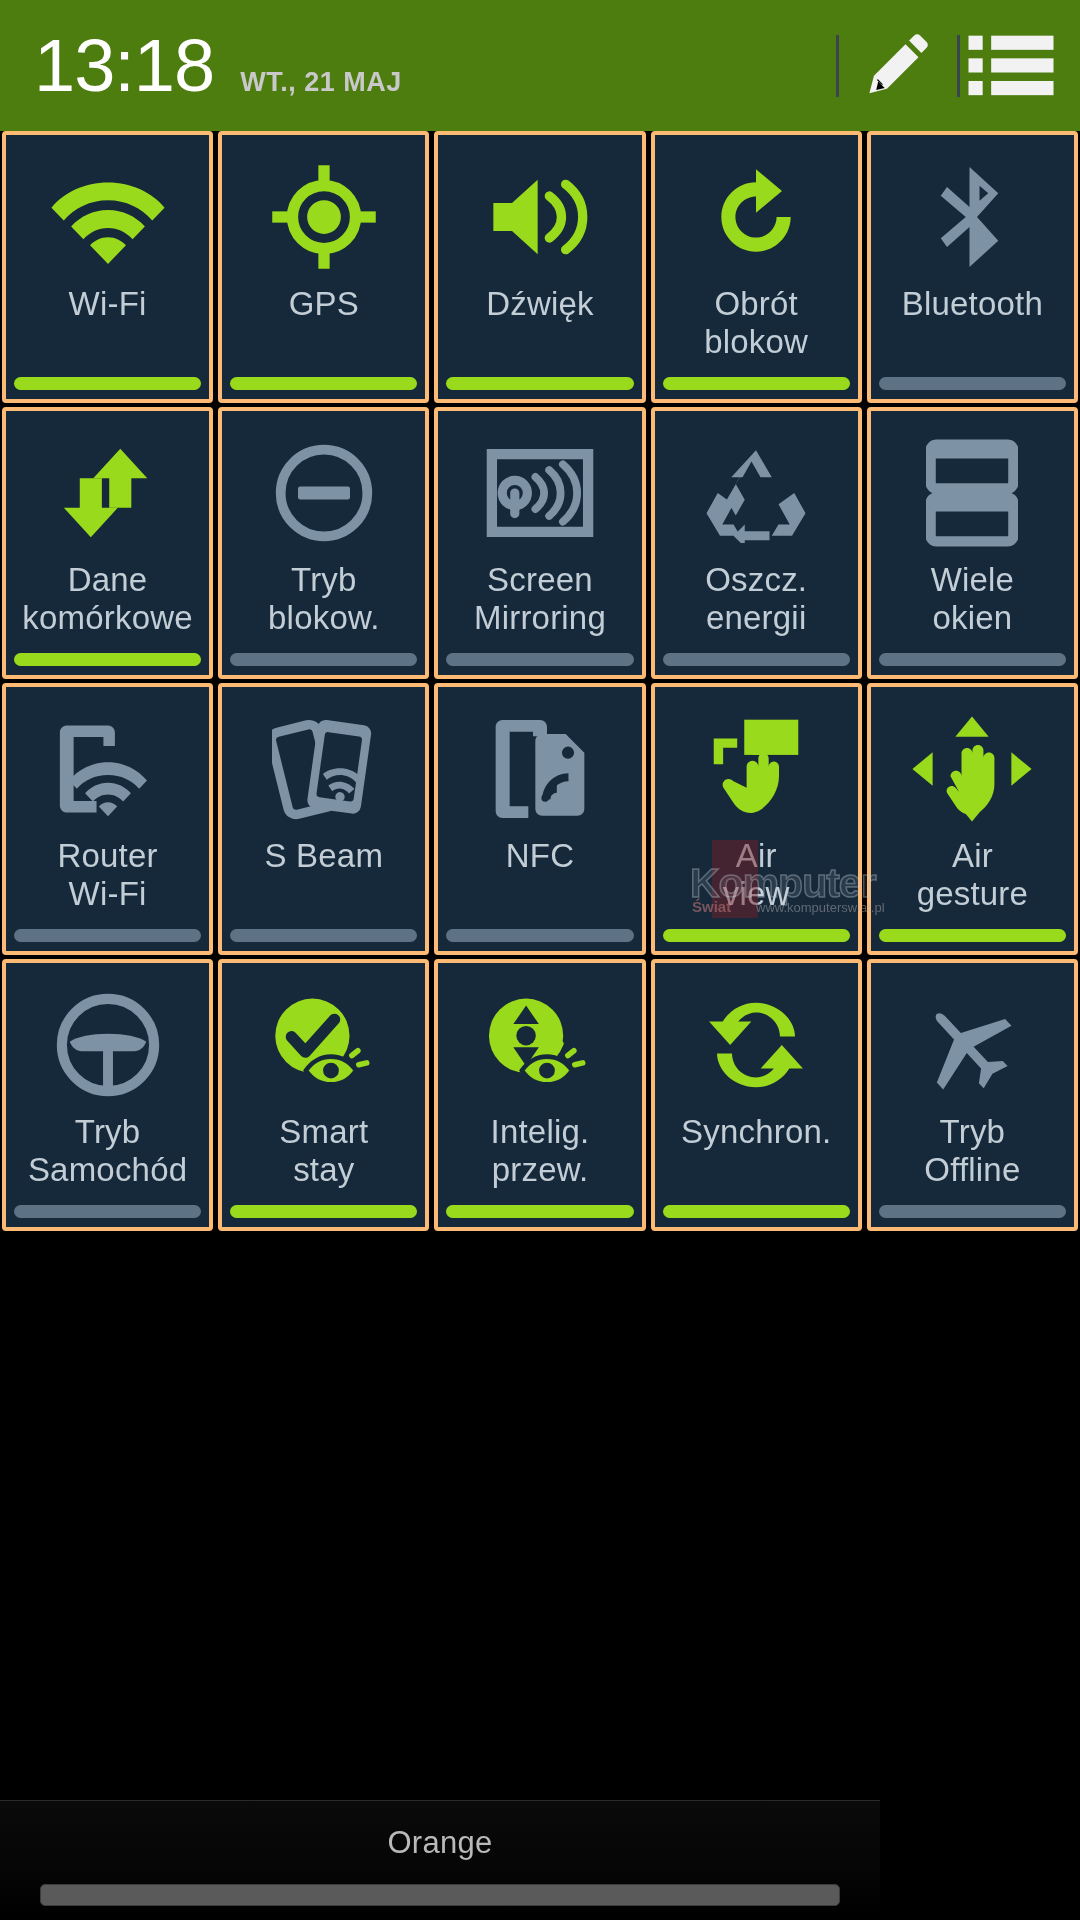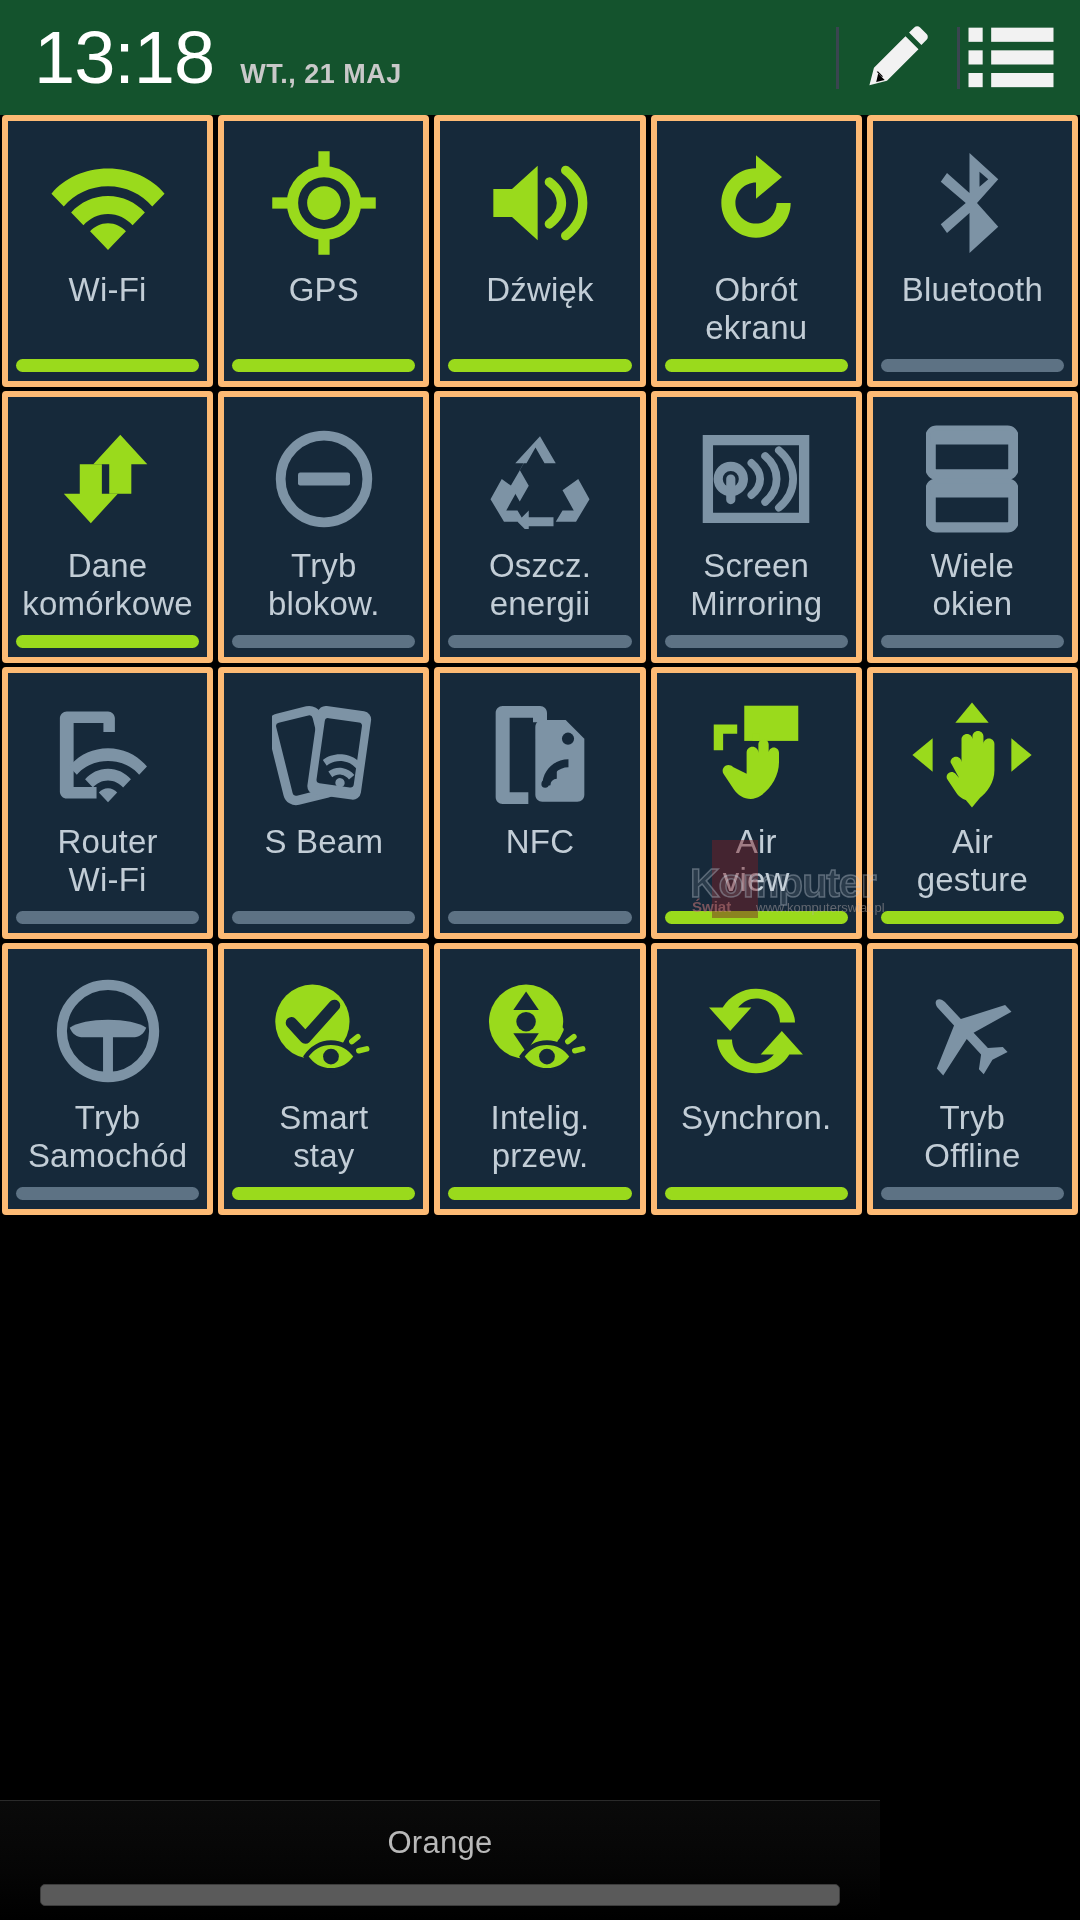--- a/index.html
+++ b/index.html
@@ -6,22 +6,22 @@
   html, body {
     width:1080px; height:1920px;
     background:#000;
     font-family:"Liberation Sans", sans-serif;
     overflow:hidden;
   }
 
   
   #status-bar {
     position:relative;
-    width:1080px; height:115px;
-    background:#14532d;
+    width:1080px; height:131px;
+    background:#4d7c0f;
     display:flex; align-items:center;
   }
   #clock-group { display:flex; align-items:baseline; padding-left:34px; }
   #clock {
     color:#ffffff;
     font-size:74px;
     font-weight:300;
     letter-spacing:-1px;
     line-height:74px;
   }
@@ -54,21 +54,21 @@
     display:grid;
     grid-template-columns:repeat(5, 1fr);
     gap:4px 5px;
     padding:0 2px;
   }
   .tile {
     position:relative;
     height:272px;
     background:#16293a;
     border-radius:4px;
-    border:6px solid #fdba74;
+    border:4px solid #fdba74;
     display:flex;
     flex-direction:column;
     align-items:center;
     overflow:hidden;
   }
   .tile-icon {
     height:150px;
     width:100%;
     display:flex;
     align-items:center;
@@ -244,21 +244,21 @@
   </div>
 
   <div class="tile on">
     <div class="tile-icon">
       <svg width="104" height="104" viewBox="0 0 48 48">
         <path d="M24 8C15.2 8 8 15.2 8 24s7.2 16 16 16 16-7.2 16-16h-6.5c0 5.2-4.3 9.5-9.5 9.5S14.5 29.2 14.5 24 18.8 14.5 24 14.5v7.5L36 12 24 2z" fill="#9ada1c"></path>
       </svg>
     </div>
     <div class="tile-label">
       <span>Obrót</span>
-      <span>ekranu</span>
+      <span>blokow</span>
     </div>
     <div class="tile-bar"></div>
   </div>
 
   <div class="tile off">
     <div class="tile-icon">
       <svg width="86" height="110" viewBox="0 0 32 44">
         <path d="M15 2v16L6 10 3.5 13.5 13.5 22 3.5 30.5 6 34l9-8v16l11.5-10.5L18 22l8.5-9.5zM19 9.5l3.5 3-3.5 3zm0 21.5l3.5-3-3.5-3z" fill="#7d93a5"></path>
       </svg>
     </div>
@@ -285,55 +285,55 @@
   <div class="tile off">
     <div class="tile-icon">
       <svg width="104" height="104" viewBox="0 0 48 48">
         <circle cx="24" cy="24" r="20" fill="none" stroke="#7d93a5" stroke-width="4.5"></circle>
         <rect x="12" y="21" width="24" height="6" rx="1" fill="#7d93a5"></rect>
       </svg>
     </div>
     <div class="tile-label">
       <span>Tryb</span>
       <span>blokow.</span>
-    </div>
-    <div class="tile-bar"></div>
-  </div>
-
-  <div class="tile off">
-    <div class="tile-icon">
-      <svg width="108" height="100" viewBox="0 0 48 44">
-        <path d="M24 3l7 12h-5l-4-7-4 7h-5z" fill="#7d93a5"></path>
-        <path d="M18 13l-7 12 4 7 4-7-4-7 4-7z" fill="#7d93a5"></path>
-        <path d="M7 22L2 31l6 10h9l-3-5H9l5-9z" fill="#7d93a5"></path>
-        <path d="M41 22l5 9-6 10h-9l3-5h5l-5-9z" fill="#7d93a5"></path>
-        <path d="M19 36l-5 5 5 5v-3h11v-4H19z" fill="#7d93a5"></path>
-      </svg>
-    </div>
-    <div class="tile-label">
-      <span>Oszcz.</span>
-      <span>energii</span>
     </div>
     <div class="tile-bar"></div>
   </div>
 
   <div class="tile off">
     <div class="tile-icon">
       <svg width="110" height="92" viewBox="0 0 48 40">
         <path d="M3 3h42v34H3z" fill="none" stroke="#7d93a5" stroke-width="4.5"></path>
         <circle cx="13" cy="20" r="5.5" fill="none" stroke="#7d93a5" stroke-width="4"></circle>
         <path d="M13 20v9" stroke="#7d93a5" stroke-width="4" stroke-linecap="round"></path>
         <path d="M22 13c2.4 2 3.8 4.3 3.8 7s-1.4 5-3.8 7" fill="none" stroke="#7d93a5" stroke-width="3.4" stroke-linecap="round"></path>
         <path d="M28 10c3.2 2.7 5 5.9 5 10s-1.8 7.3-5 10" fill="none" stroke="#7d93a5" stroke-width="3.4" stroke-linecap="round"></path>
         <path d="M34 7.5c4 3.4 6.2 7.6 6.2 12.5s-2.2 9.1-6.2 12.5" fill="none" stroke="#7d93a5" stroke-width="3.4" stroke-linecap="round"></path>
       </svg>
     </div>
     <div class="tile-label">
       <span>Screen</span>
       <span>Mirroring</span>
+    </div>
+    <div class="tile-bar"></div>
+  </div>
+
+  <div class="tile off">
+    <div class="tile-icon">
+      <svg width="108" height="100" viewBox="0 0 48 44">
+        <path d="M24 3l7 12h-5l-4-7-4 7h-5z" fill="#7d93a5"></path>
+        <path d="M18 13l-7 12 4 7 4-7-4-7 4-7z" fill="#7d93a5"></path>
+        <path d="M7 22L2 31l6 10h9l-3-5H9l5-9z" fill="#7d93a5"></path>
+        <path d="M41 22l5 9-6 10h-9l3-5h5l-5-9z" fill="#7d93a5"></path>
+        <path d="M19 36l-5 5 5 5v-3h11v-4H19z" fill="#7d93a5"></path>
+      </svg>
+    </div>
+    <div class="tile-label">
+      <span>Oszcz.</span>
+      <span>energii</span>
     </div>
     <div class="tile-bar"></div>
   </div>
 
   <div class="tile off">
     <div class="tile-icon">
       <svg width="92" height="108" viewBox="0 0 40 46">
         <rect x="2" y="2" width="36" height="19" rx="2.5" fill="none" stroke="#7d93a5" stroke-width="4.5"></rect>
         <rect x="2" y="25" width="36" height="19" rx="2.5" fill="none" stroke="#7d93a5" stroke-width="4.5"></rect>
         <rect x="2" y="2" width="36" height="6" rx="2" fill="#7d93a5"></rect>

